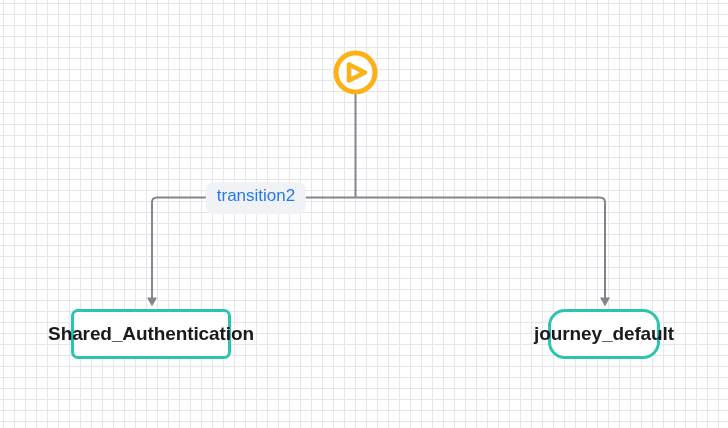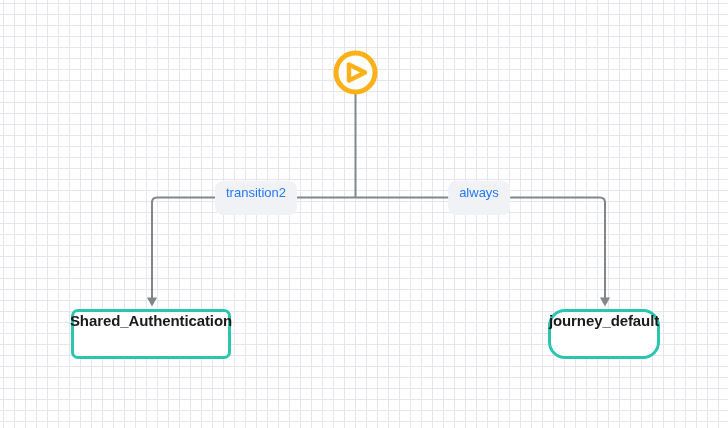--- a/index.html
+++ b/index.html
@@ -28,34 +28,34 @@
   svg.edges{position:absolute;left:0;top:0;}
   .edge{fill:none;stroke:var(--connector-gray);stroke-width:2;}
   .arrow{fill:var(--connector-gray);stroke:none;}
   .start-node{position:absolute;left:333px;top:50px;width:45px;height:45px;cursor:pointer;}
   .play-ring{fill:#FFFFFF;stroke:var(--accent-amber);stroke-width:5;}
   .play-tri{fill:none;stroke:var(--accent-amber);stroke-width:4.5;stroke-linejoin:round;}
   .edge-label{
     position:absolute;top:198px;transform:translate(-50%,-50%);
     background:var(--label-pill-bg);
     color:var(--label-blue);
-    font-size:13px;font-weight:500;line-height:1;
-    padding:5px 11px 16px;border-radius:8px;white-space:nowrap;
+    font-size:17px;font-weight:500;line-height:1;
+    padding:5px 11px 10px;border-radius:8px;white-space:nowrap;
     cursor:pointer;
   }
   .edge-label.lbl-transition2{left:256px;}
   .edge-label.lbl-always{left:479px;}
   .node{
     position:absolute;box-sizing:border-box;
     background:#FFFFFF;
     border:3px solid var(--node-border-teal);
     border-radius:7px;
-    display:flex;align-items:flex-start;justify-content:center;
+    display:flex;align-items:center;justify-content:center;
     color:var(--node-text);
-    font-weight:bold;font-size:15px;letter-spacing:-0.1px;white-space:nowrap;
+    font-weight:bold;font-size:19px;letter-spacing:-0.1px;white-space:nowrap;
     cursor:pointer;
   }
   .node-left{left:71px;top:309px;width:160px;height:50px;}
   .node-right{left:548px;top:309px;width:112px;height:50px;border-radius:17px;}
 </style>
 </head>
 <body>
 
 <div class="canvas">
 
@@ -69,21 +69,20 @@
 
   <div class="start-node">
     <svg width="45" height="45" viewBox="0 0 45 45">
       <circle class="play-ring" cx="22.5" cy="22.5" r="19.5"></circle>
       <path class="play-tri" d="M16 14.5 L32 22.5 L16 30.5 Z"></path>
     </svg>
   </div>
 
   <div class="edge-label lbl-transition2">transition2</div>
 
-  <div class="edge-label lbl-always">always</div>
 
   <div class="node node-left">
     <span>Shared_Authentication</span>
   </div>
 
   <div class="node node-right">
     <span>journey_default</span>
   </div>
 
 </div>

